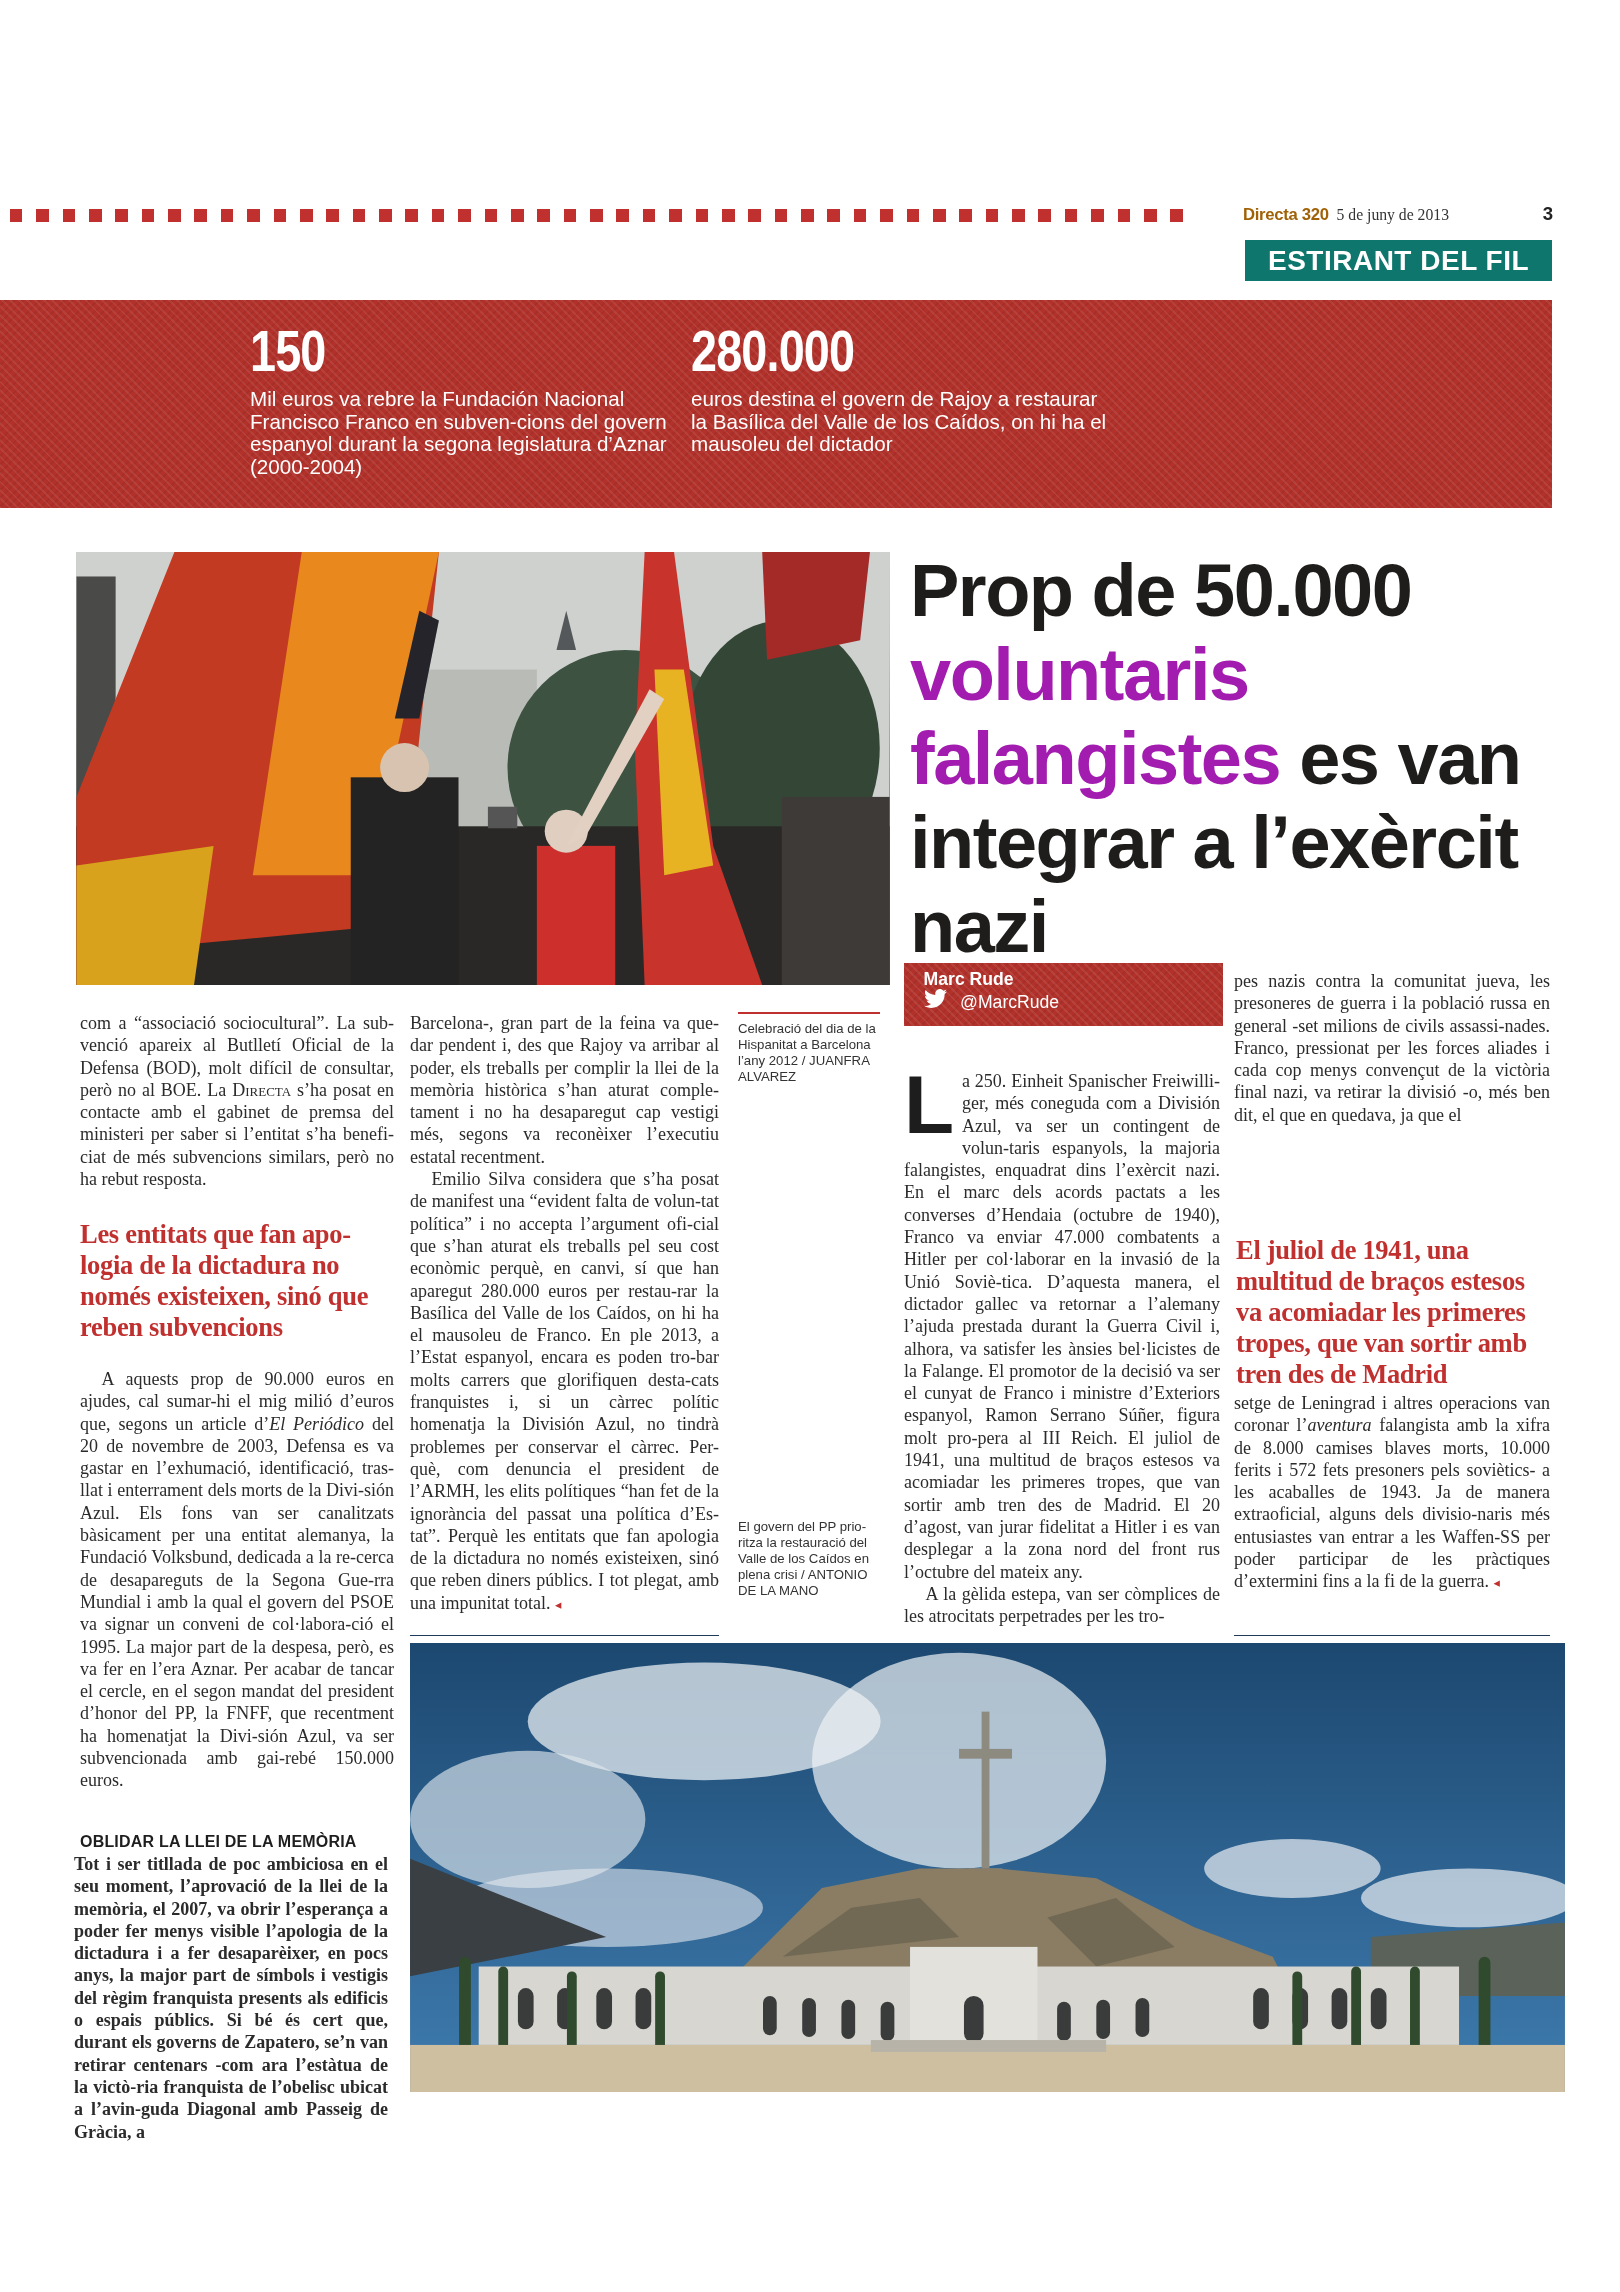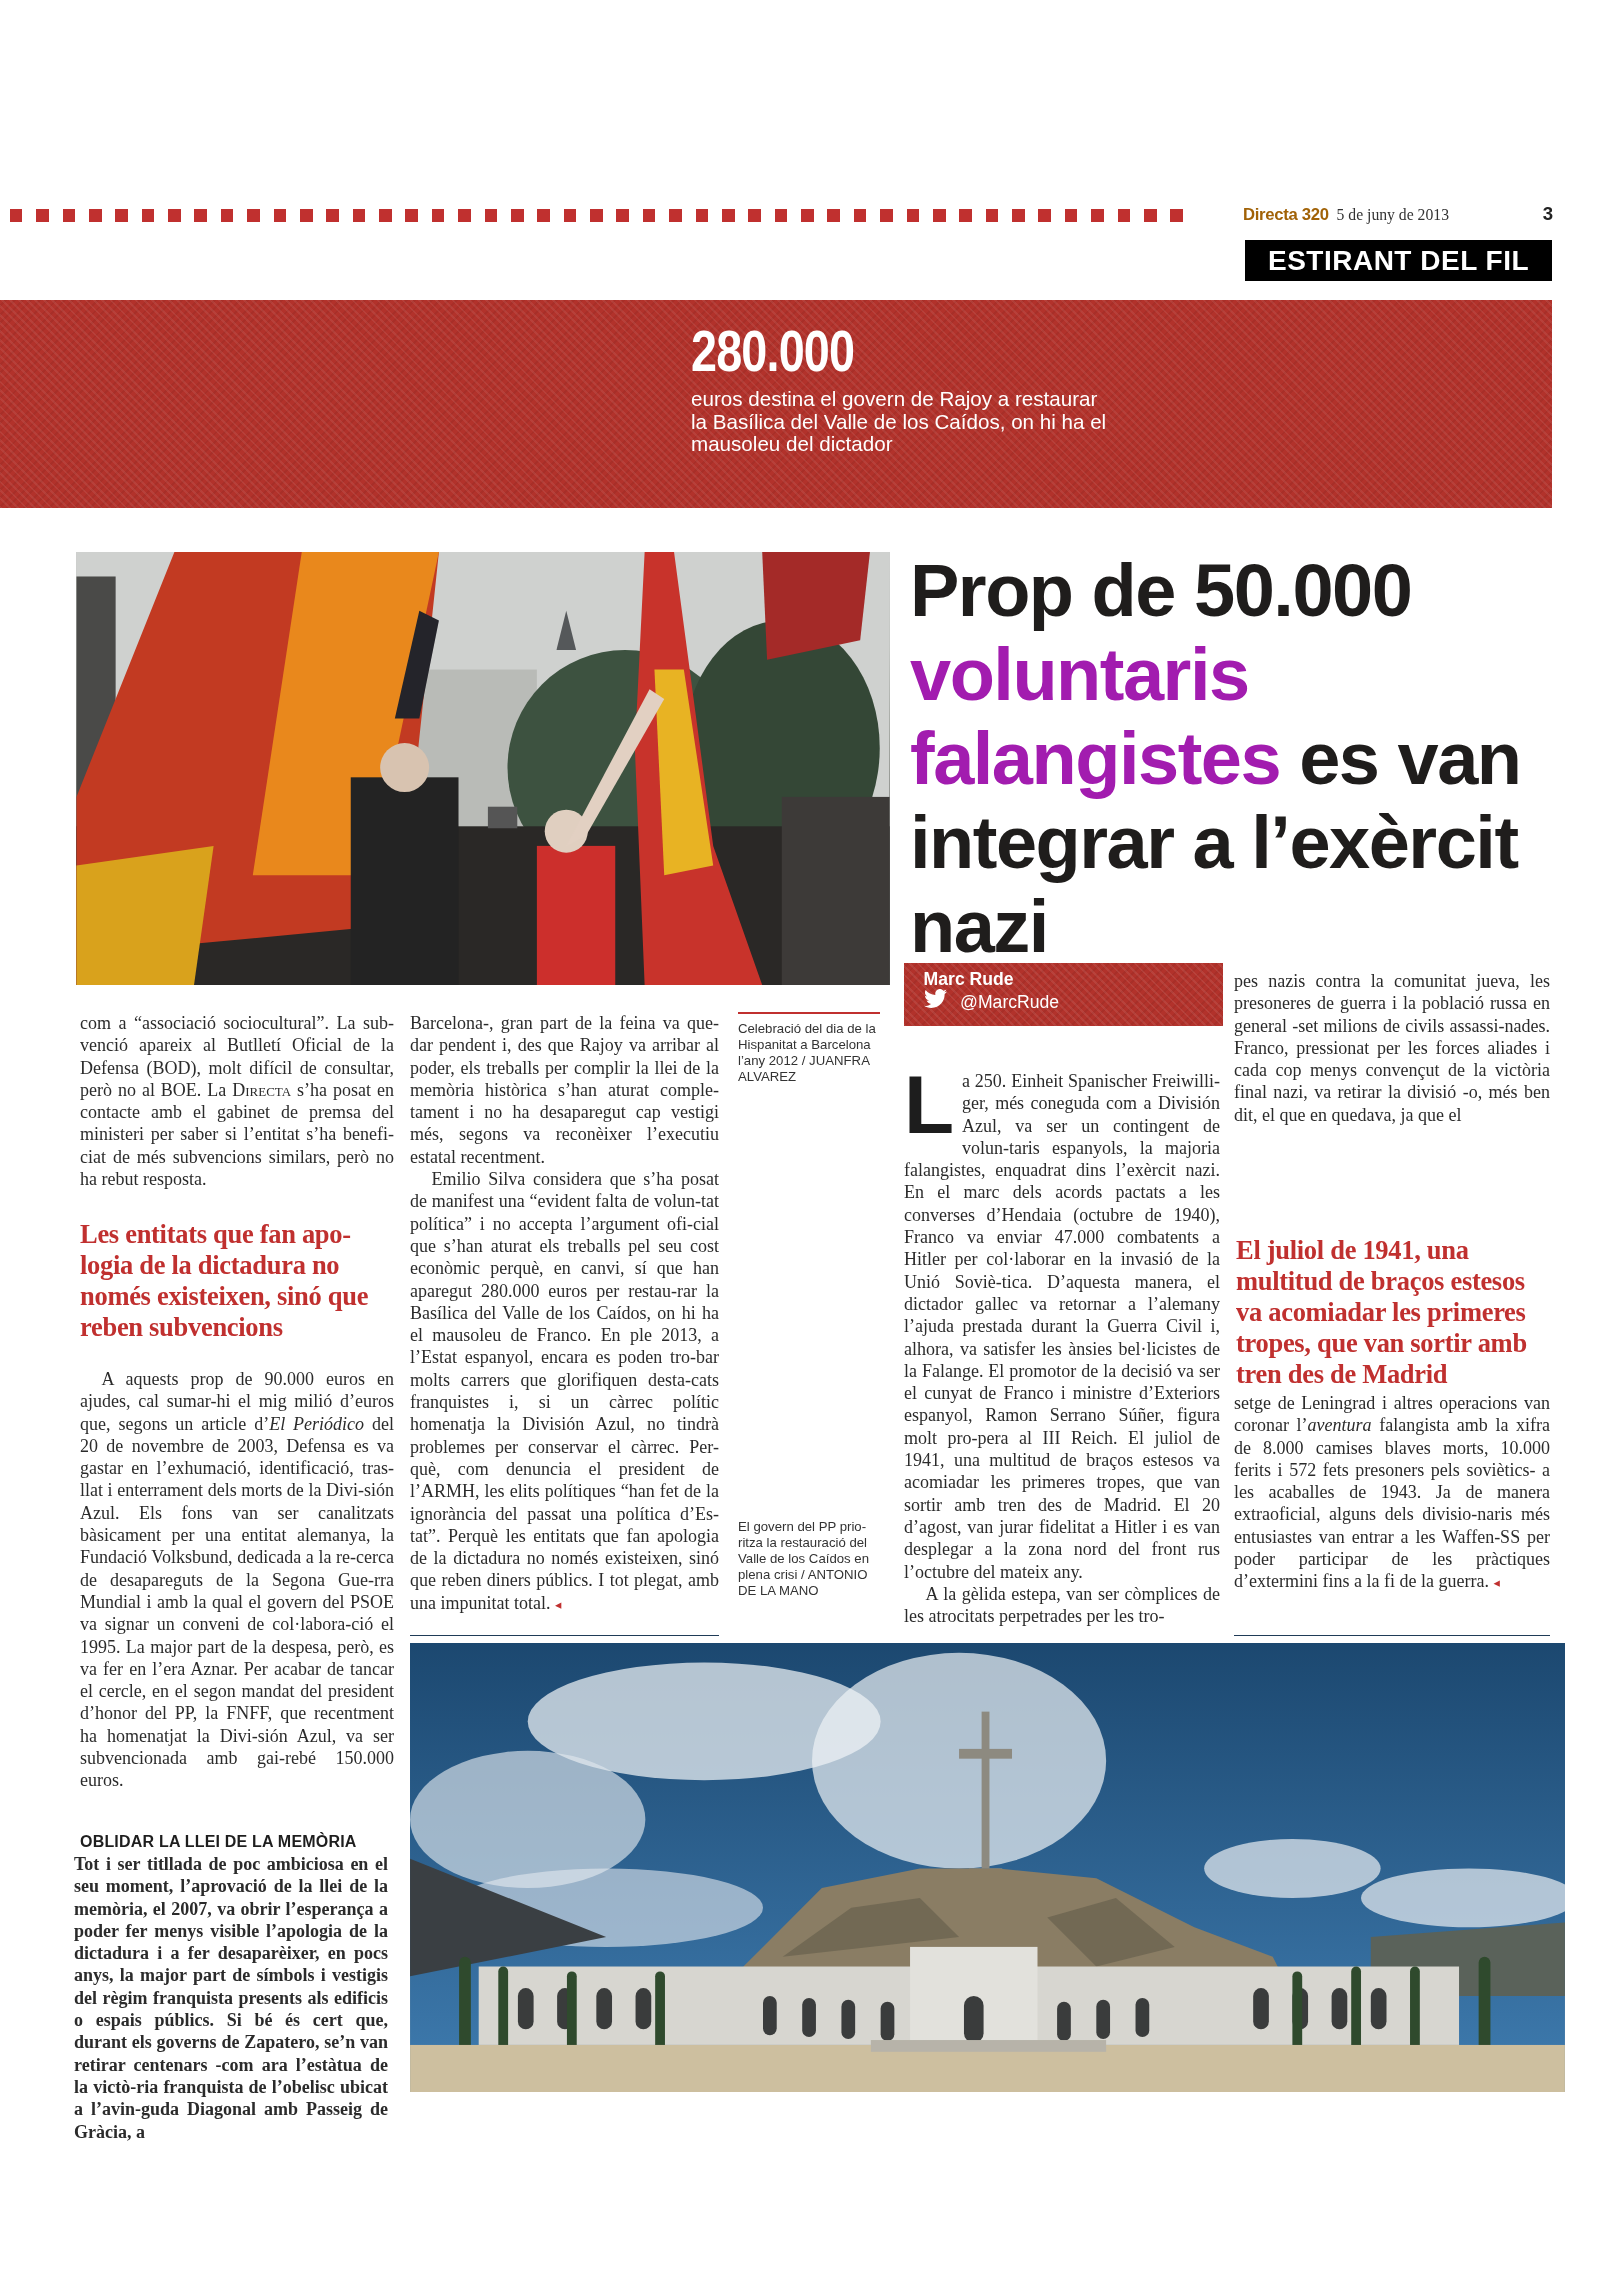--- a/index.html
+++ b/index.html
@@ -10,21 +10,21 @@
 
   
   .dashes { left: 0; top: 209px; width: 1215px; height: 12.7px; display: flex; gap: 13.7px; padding-left: 9.8px; }
   .dashes span { display: block; width: 12.7px; height: 12.7px; background: #c0302f; flex: none; }
 
   .folio { top: 203px; left: 1243px; width: 314px; height: 23.5px; display: flex; align-items: baseline; gap: 7.8px; font-family: "Liberation Sans", sans-serif; }
   .folio .pub { font-weight: bold; font-size: 16.7px; color: #a16207; letter-spacing: -0.3px; }
   .folio .date { font-family: "Liberation Serif", serif; font-size: 15.7px; color: #333; }
   .folio .page { margin-left: auto; font-weight: bold; font-size: 18.6px; color: #222; margin-right: 3.9px; }
 
-  .section-tag { left: 1245px; top: 240px; width: 307px; height: 41px; background: #000000; color: #fff; font-family: "Liberation Sans", sans-serif; font-weight: bold; font-size: 28px; line-height: 41px; text-align: center; letter-spacing: 0.5px; }
+  .section-tag { left: 1245px; top: 240px; width: 307px; height: 41px; background: #0f766e; color: #fff; font-family: "Liberation Sans", sans-serif; font-weight: bold; font-size: 28px; line-height: 41px; text-align: center; letter-spacing: 0.5px; }
 
   
   .stats { left: 0; top: 300px; width: 1552px; height: 208px;
     background-color: #b2322b;
     background-image:
       repeating-linear-gradient(45deg, rgba(255,255,255,0.07) 0 2px, transparent 2px 5.9px),
       repeating-linear-gradient(-45deg, rgba(0,0,0,0.06) 0 2px, transparent 2px 5.9px);
   }
   .stat { position: absolute; top: 19.6px; color: #fff; font-family: "Liberation Sans", sans-serif; }
   .stat .num { font-weight: bold; font-size: 57px; line-height: 63px; letter-spacing: -1px; transform: scaleX(0.82); transform-origin: left; display: block; }
@@ -137,20 +137,24 @@
 
 <div class="abs folio">
   <span class="pub">Directa 320</span>
   <span class="date">5 de juny de 2013</span>
   <span class="page">3</span>
 </div>
 
 <div class="abs section-tag">ESTIRANT DEL FIL</div>
 
 <div class="abs stats">
+  <div class="stat stat-1">
+    <span class="num">150</span>
+    <div class="desc">Mil euros va rebre la Fundación Nacional Francisco Franco en subven-cions del govern espanyol durant la segona legislatura d’Aznar (2000-2004)</div>
+  </div>
   <div class="stat stat-2">
     <span class="num">280.000</span>
     <div class="desc">euros destina el govern de Rajoy a restaurar la Basílica del Valle de los Caídos, on hi ha el mausoleu del dictador</div>
   </div>
 </div>
 
 <div class="abs photo-rally" aria-label="Rally with Spanish flags and raised-arm salutes">
   <svg width="814" height="433" viewBox="0 0 830 442">
     <rect x="0" y="0" width="830" height="442" fill="#cfd1cf"></rect>
     <rect x="0" y="25" width="40" height="300" fill="#4a4a48"></rect>

